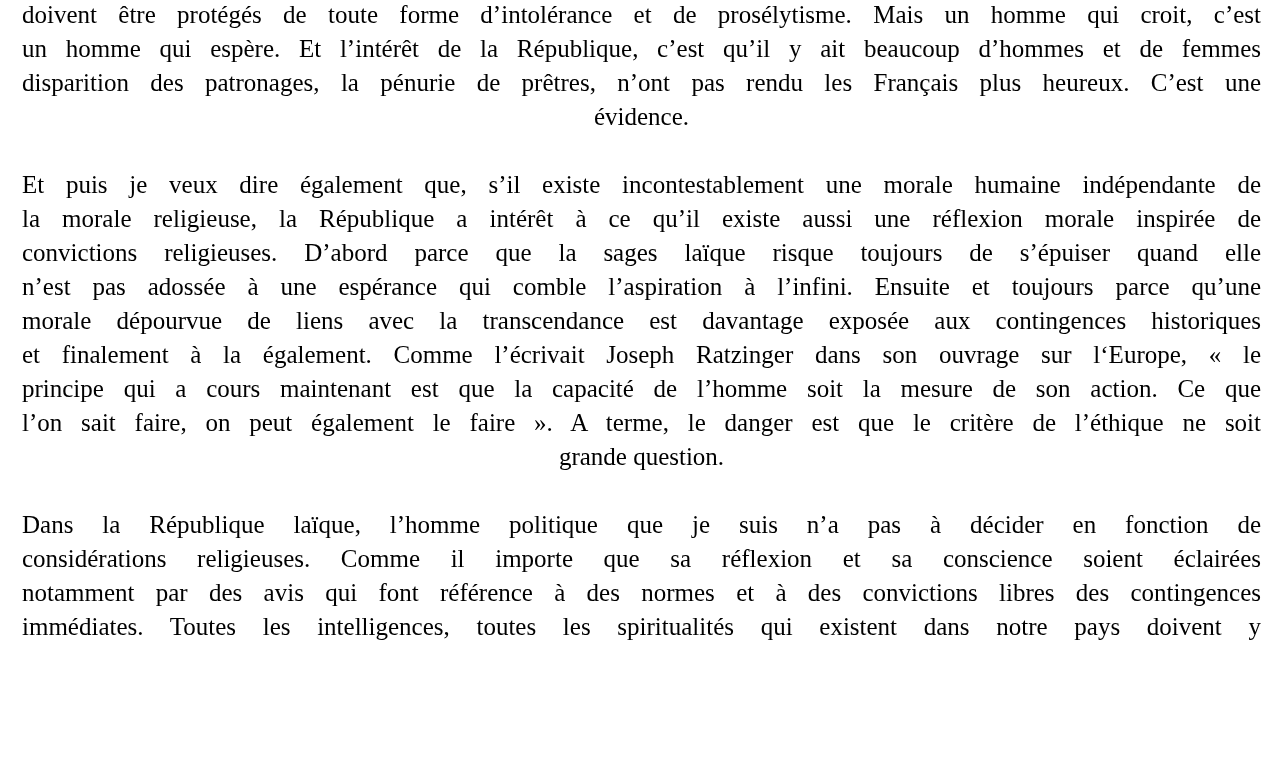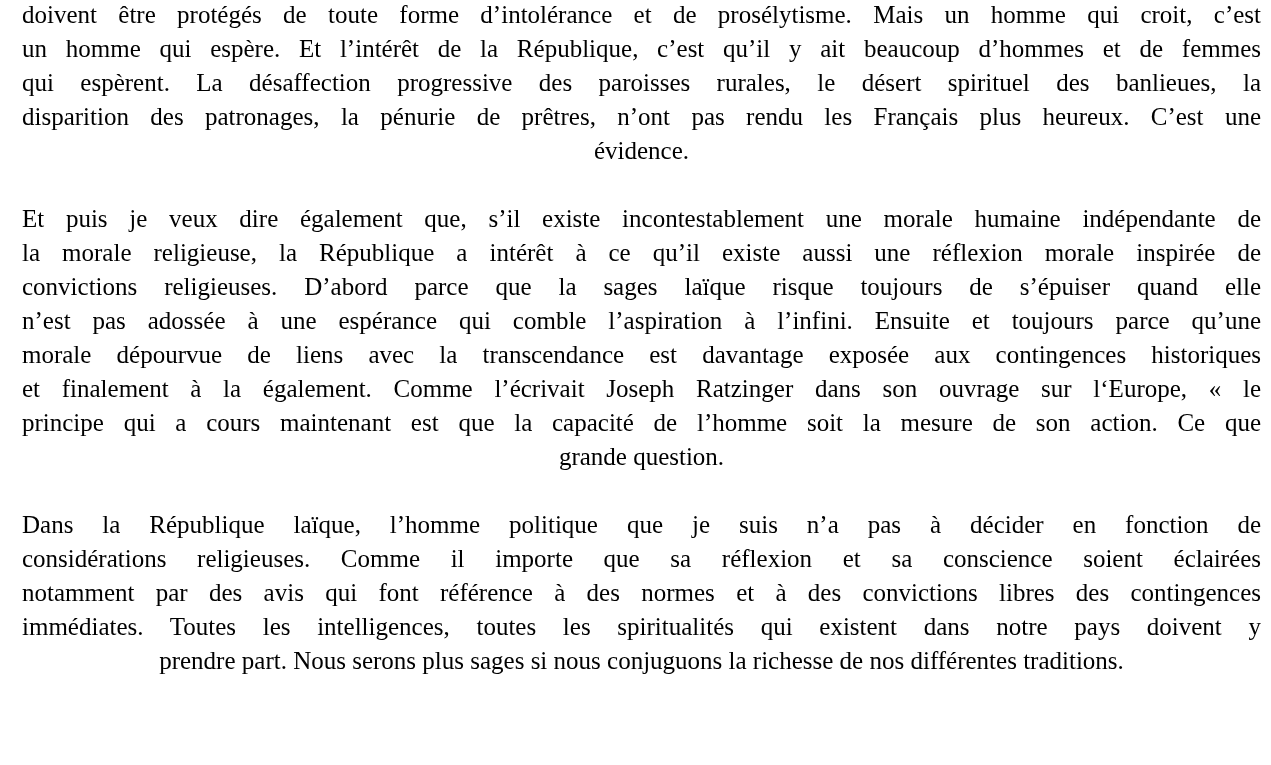--- a/index.html
+++ b/index.html
@@ -40,34 +40,33 @@
     text-align-last: auto;
   }
 </style>
 </head>
 <body>
 
 <div class="page">
     <div class="para">
       <div class="tline">doivent être protégés de toute forme d’intolérance et de prosélytisme. Mais un homme qui croit, c’est</div>
       <div class="tline">un homme qui espère. Et l’intérêt de la République, c’est qu’il y ait beaucoup d’hommes et de femmes</div>
-      <div class="tline">qui espèrent. La désaffection progressive des paroisses rurales, le désert spirituel des banlieues, la</div>
       <div class="tline">disparition des patronages, la pénurie de prêtres, n’ont pas rendu les Français plus heureux. C’est une</div>
       <div class="tline lastline">évidence.</div>
     </div>
     <div class="para">
       <div class="tline">Et puis je veux dire également que, s’il existe incontestablement une morale humaine indépendante de</div>
       <div class="tline">la morale religieuse, la République a intérêt à ce qu’il existe aussi une réflexion morale inspirée de</div>
       <div class="tline">convictions religieuses. D’abord parce que la sages laïque risque toujours de s’épuiser quand elle</div>
       <div class="tline">n’est pas adossée à une espérance qui comble l’aspiration à l’infini. Ensuite et toujours parce qu’une</div>
       <div class="tline">morale dépourvue de liens avec la transcendance est davantage exposée aux contingences historiques</div>
       <div class="tline">et finalement à la également. Comme l’écrivait Joseph Ratzinger dans son ouvrage sur l‘Europe, « le</div>
       <div class="tline">principe qui a cours maintenant est que la capacité de l’homme soit la mesure de son action. Ce que</div>
+      <div class="tline">l’on sait faire, on peut également le faire ». A terme, le danger est que le critère de l’éthique ne soit</div>
       <div class="tline lastline">grande question.</div>
     </div>
     <div class="para">
       <div class="tline">Dans la République laïque, l’homme politique que je suis n’a pas à décider en fonction de</div>
       <div class="tline">considérations religieuses. Comme il importe que sa réflexion et sa conscience soient éclairées</div>
       <div class="tline">notamment par des avis qui font référence à des normes et à des convictions libres des contingences</div>
       <div class="tline">immédiates. Toutes les intelligences, toutes les spiritualités qui existent dans notre pays doivent y</div>
-      <div class="tline lastline">prendre part. Nous serons plus sages si nous conjuguons la richesse de nos différentes traditions.</div>
     </div>
   </div>
 
 </body></html>

